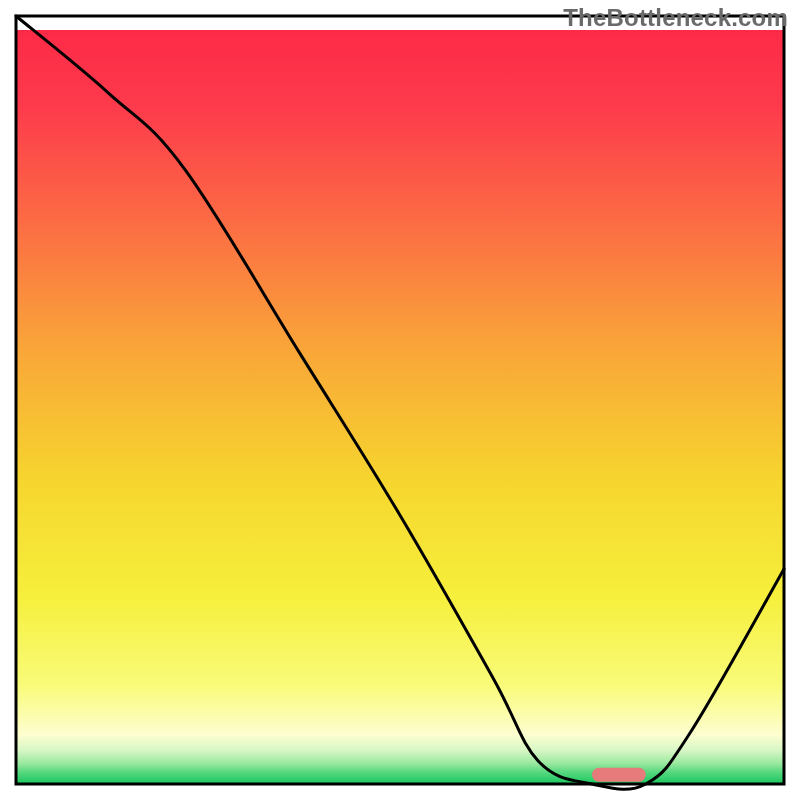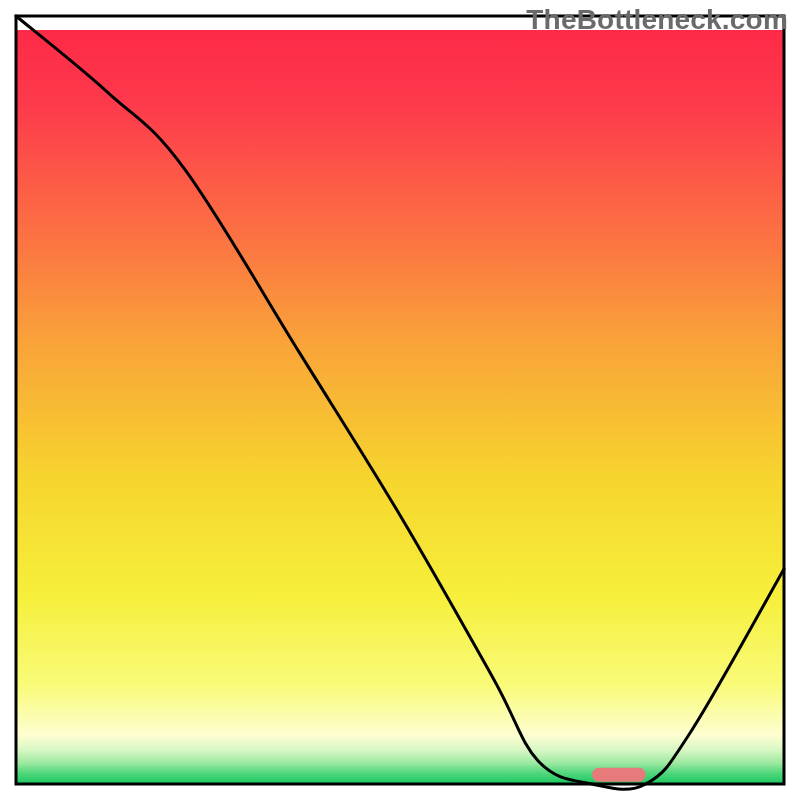--- a/index.html
+++ b/index.html
@@ -13,21 +13,21 @@
   }
   .stage {
     position: relative;
     width: 800px;
     height: 800px;
   }
   .watermark {
     position: absolute;
     top: 4px;
     right: 12px;
-    font-size: 28px;
+    font-size: 24px;
     font-weight: 600;
     color: #6a6a6a;
     letter-spacing: 0.2px;
     z-index: 10;
   }
   svg.plot {
     position: absolute;
     left: 0;
     top: 0;
     width: 800px;

